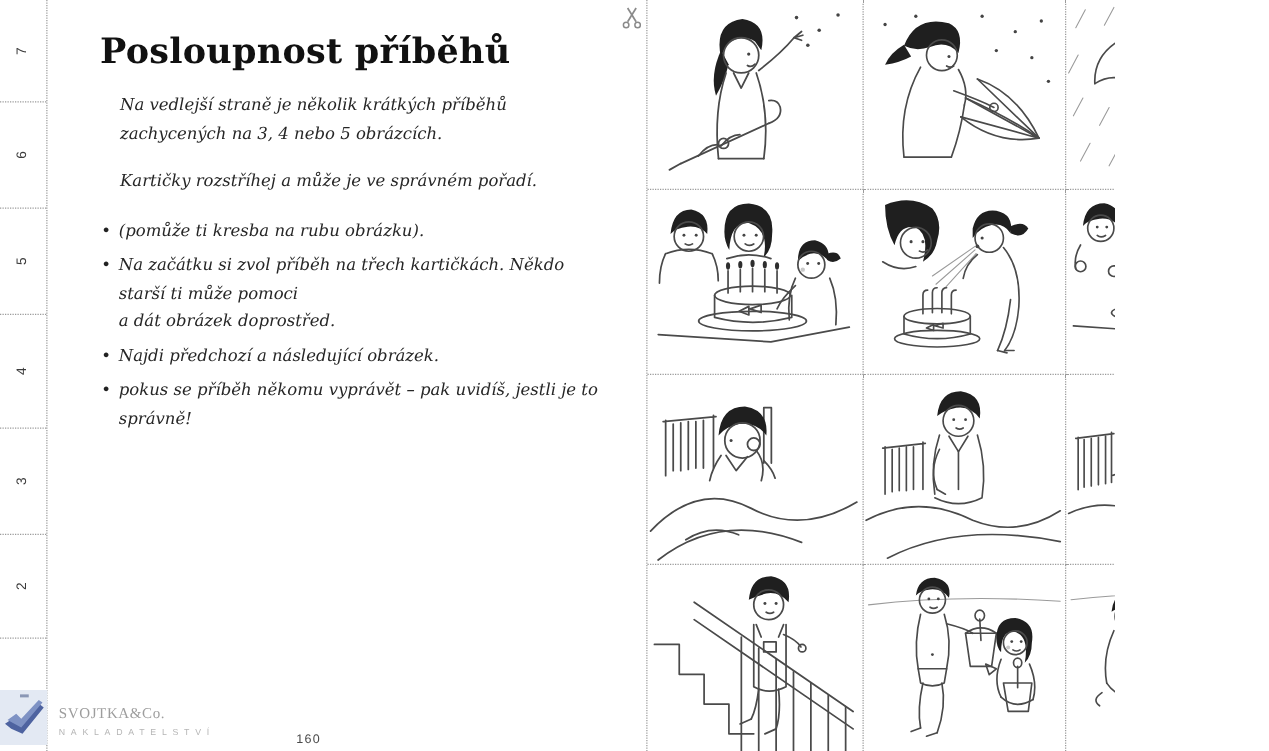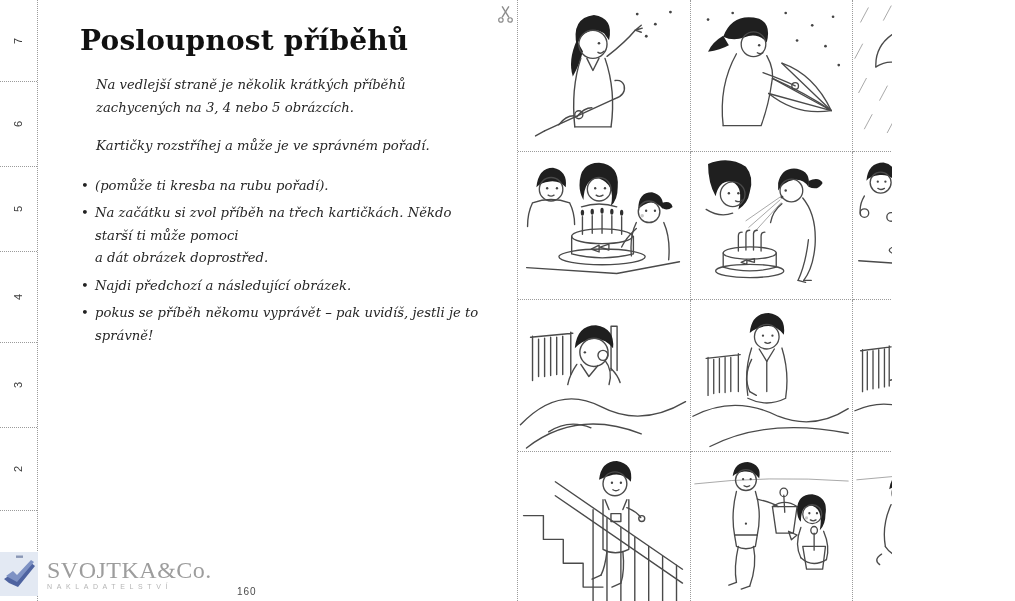--- a/index.html
+++ b/index.html
@@ -25,21 +25,21 @@
   ul.bullets li{position:relative;padding-left:15px;margin:0 0 5px 0;}
   ul.bullets li::before{content:"•";position:absolute;left:1px;top:0;color:#222;font-style:normal;}
 
   .pagenum{position:absolute;left:237px;top:586px;font-family:Liberation Sans, sans-serif;
            font-size:10px;letter-spacing:1px;color:#4a4a4a;}
 
   
   .logo{position:absolute;left:0;top:552px;display:flex;align-items:flex-start;}
   .logo .mark{width:38px;height:45px;}
   .logo .text{margin:8px 0 0 9px;}
-  .logo .name{font-family:"Liberation Serif",serif;font-size:24px;line-height:20px;
+  .logo .name{font-family:"Liberation Serif",serif;font-size:12px;line-height:20px;
               color:#9d9d9d;letter-spacing:.5px;}
   .logo .sub{font-family:"Liberation Sans",sans-serif;font-size:7px;letter-spacing:4.6px;
              color:#b5b5b5;margin-top:3px;}
 
   
   .scissors{position:absolute;left:497px;top:4px;width:17px;height:20px;}
 
   
   .grid{position:absolute;left:517px;top:0;width:498px;height:601px;
         border-left:1px dotted #9b9b9b;box-sizing:border-box;
@@ -87,21 +87,21 @@
   </div>
 
   <div class="leftpage">
     <h1 class="title">Posloupnost příběhů</h1>
     <div class="intro bodytext">
       <p>Na vedlejší straně je několik krátkých příběhů zachycených na 3, 4 nebo 5 obrázcích.</p>
       <p>Kartičky rozstříhej a může je ve správném pořadí.</p>
     </div>
     <ul class="bullets bodytext">
       <li>
-        <div>(pomůže ti kresba na rubu pořadí).</div>
+        <div>(pomůže ti kresba na rubu obrázku).</div>
       </li>
       <li>
         <div>Na začátku si zvol příběh na třech kartičkách. Někdo starší ti může pomoci</div>
         <div>a dát obrázek doprostřed.</div>
       </li>
       <li>
         <div>Najdi předchozí a následující obrázek.</div>
       </li>
       <li>
         <div>pokus se příběh někomu vyprávět – pak uvidíš, jestli je to správně!</div>

